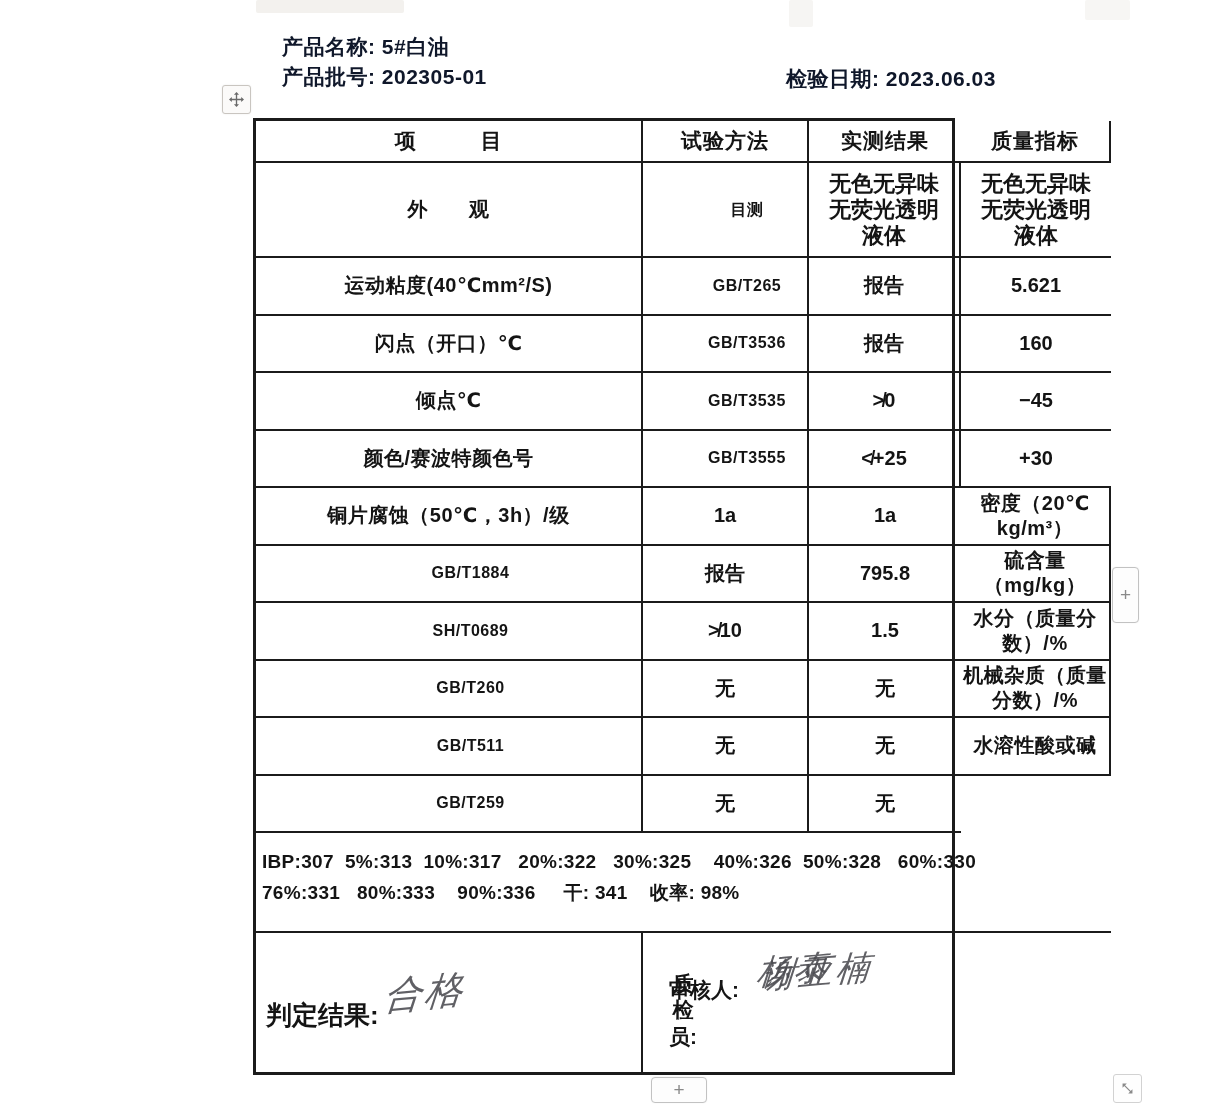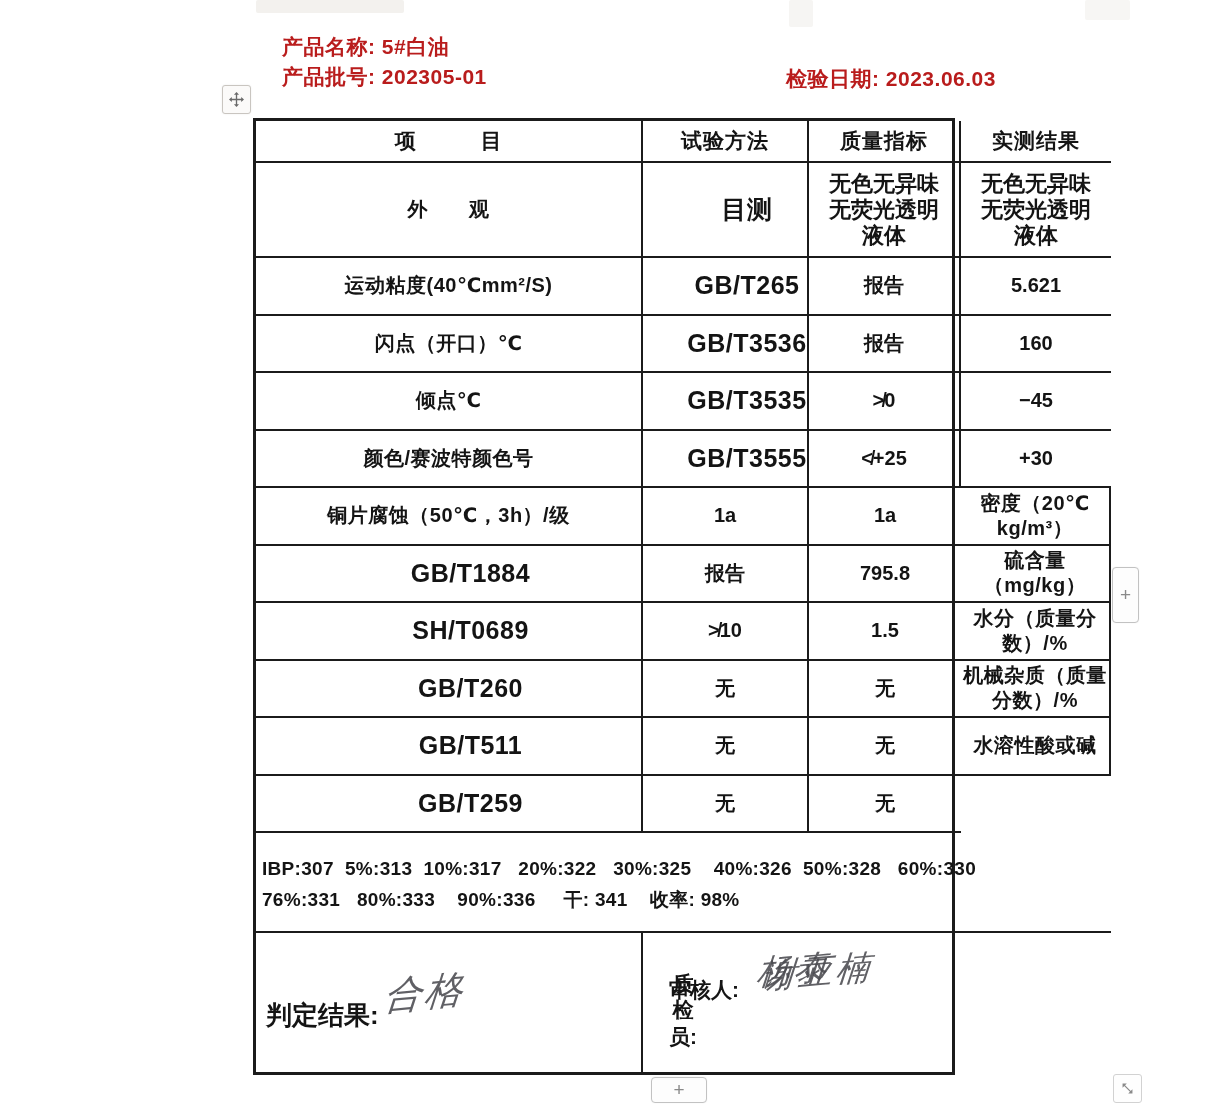--- a/index.html
+++ b/index.html
@@ -9,21 +9,21 @@
     color:#151515;overflow:hidden;
   }
   .abs{position:absolute;}
   
   .smudge{position:absolute;border-radius:2px;}
   .smudge.s1{left:256px;top:0;width:148px;height:13px;background:#f3f1ee;}
   .smudge.s2{left:789px;top:0;width:24px;height:27px;background:#f6f5f3;}
   .smudge.s3{left:1085px;top:0;width:45px;height:20px;background:#f7f6f4;}
 
   
-  .doc-meta{position:absolute;font-weight:700;font-size:21px;letter-spacing:.5px;color:#b91c1c;white-space:pre;}
+  .doc-meta{position:absolute;font-weight:700;font-size:21px;letter-spacing:.5px;color:#0f172a;white-space:pre;}
   .meta-name{left:282px;top:33px;}
   .meta-batch{left:282px;top:63px;}
   .meta-date{left:786px;top:65px;}
 
   
   .move-handle{
     left:222px;top:85px;width:27px;height:27px;background:#fbfaf9;
     border:1px solid #c9c5c0;border-radius:3px;display:flex;align-items:center;justify-content:center;
     box-shadow:0 0 2px rgba(0,0,0,.08);cursor:move;
   }
@@ -37,27 +37,27 @@
     border:3px solid #1b1b1b;background:#fff;
   }
   .cell{
     border-right:2px solid #1b1b1b;border-bottom:2px solid #1b1b1b;
     display:flex;align-items:center;justify-content:center;text-align:center;
     font-weight:700;font-size:20px;color:#141414;line-height:1.25;
     box-sizing:border-box;overflow:hidden;
   }
   .cell.lastcol{border-right:none;}
   .cell.hdr{font-size:21px;letter-spacing:1px;}
-  .cell.method{font-size:25px;letter-spacing:.5px;padding-left:44px;}
+  .cell.method{font-size:16px;letter-spacing:.5px;padding-left:44px;}
   .cell.multiline{white-space:pre-line;font-size:22px;line-height:26px;}
   .cell.itemcell{letter-spacing:.5px;}
 
   .distill{
     grid-column:1 / -1;border-right:none;border-bottom:2px solid #1b1b1b;
-    display:block;text-align:left;padding:20px 4px 0 6px;
+    display:block;text-align:left;padding:13px 4px 0 6px;
     font-weight:700;font-size:19px;box-sizing:border-box;
   }
   .distill .dline{white-space:pre;line-height:31px;letter-spacing:.3px;}
 
   .foot-left{
     grid-column:1;border-bottom:none;position:relative;justify-content:flex-start;
   }
   .foot-left .label{position:absolute;left:10px;top:66px;font-size:26px;font-weight:700;}
   .foot-right{
     grid-column:2 / -1;border-right:none;border-bottom:none;
@@ -117,22 +117,22 @@
       </g>
       <path d="M12 5v14M5 12h14" stroke="#6a6a6a" stroke-width="1.7"></path>
     </svg>
   </span>
 </div>
 
 <div class="abs qc-table">
 
   <div class="cell hdr itemcell">项　　　目</div>
   <div class="cell hdr">试验方法</div>
+  <div class="cell hdr lastcol">实测结果</div>
   <div class="cell hdr">质量指标</div>
-  <div class="cell hdr lastcol">实测结果</div>
 
   <div class="cell itemcell">外　　观</div>
   <div class="cell method">目测</div>
   <div class="cell multiline">无色无异味
 无荧光透明
 液体</div>
   <div class="cell multiline lastcol">无色无异味
 无荧光透明
 液体</div>
 

